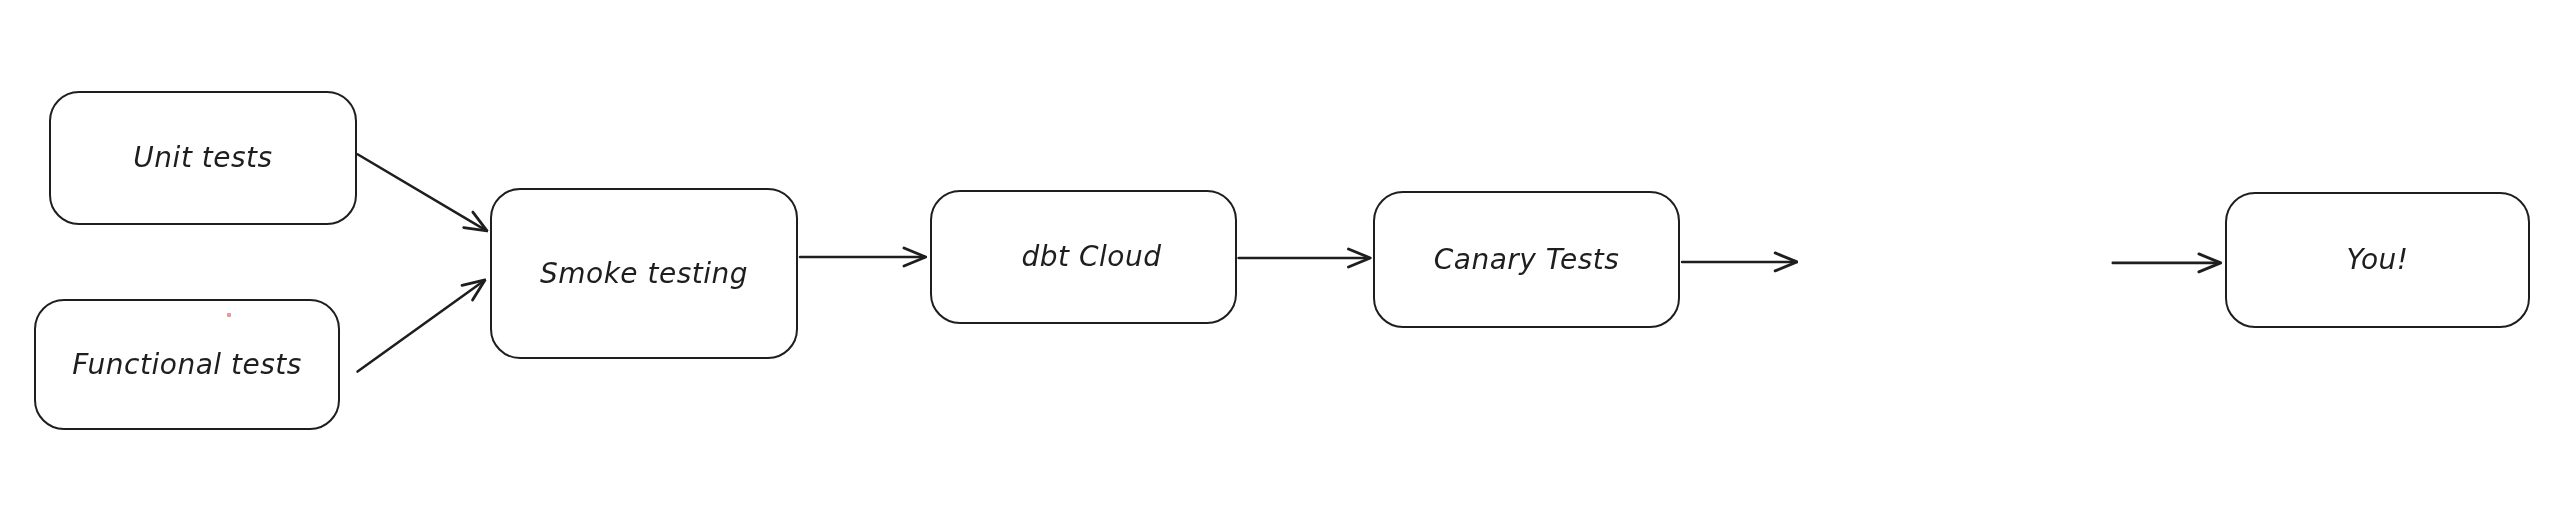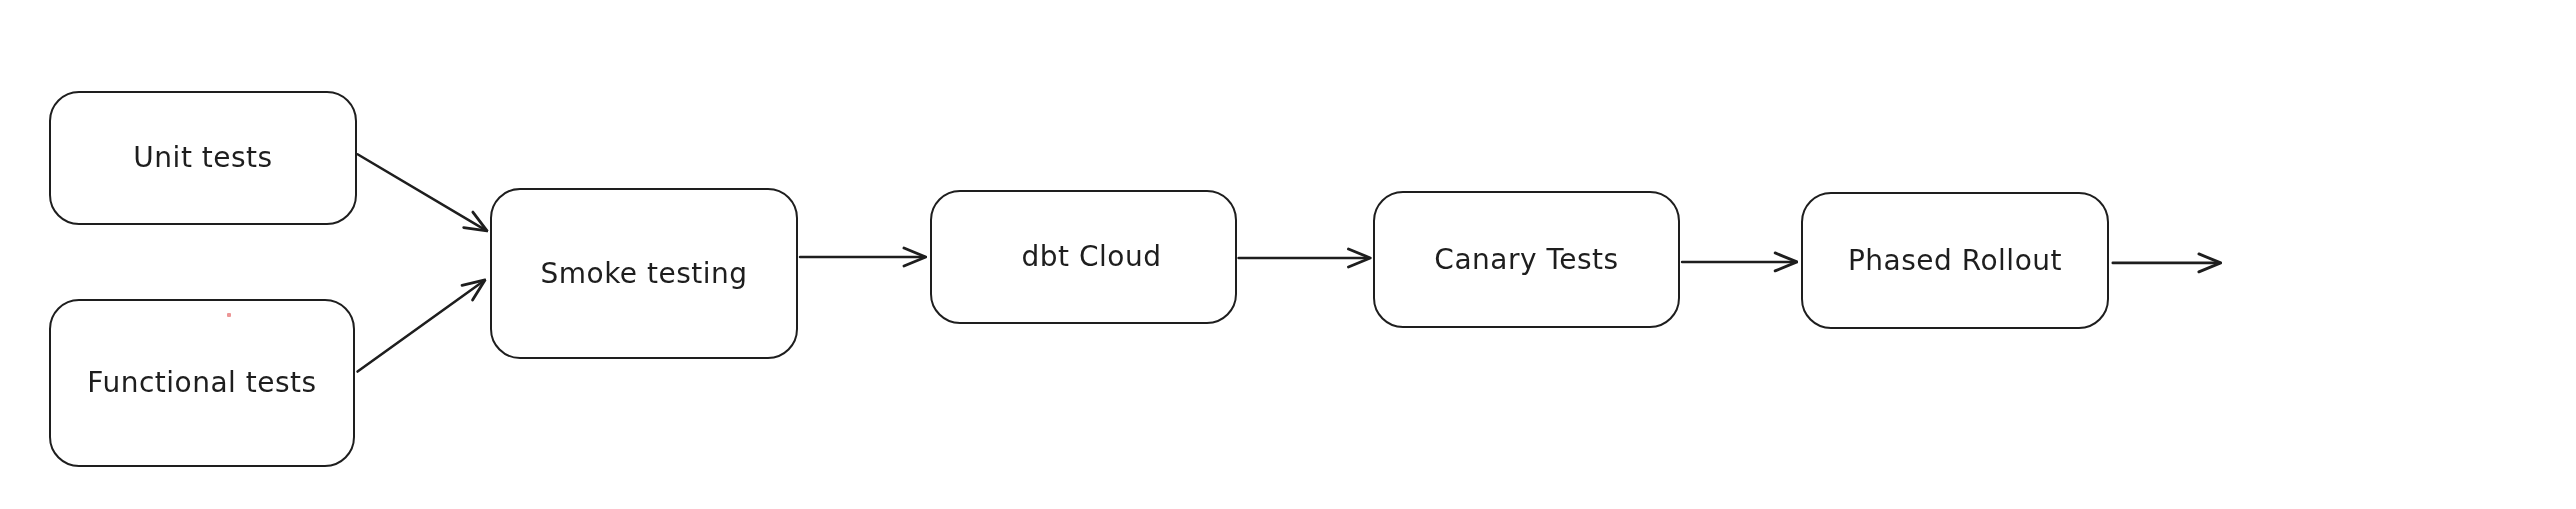--- a/index.html
+++ b/index.html
@@ -25,24 +25,24 @@
     display:flex;
     flex-direction:column;
     align-items:center;
     justify-content:center;
     color:#1e1e1e;
     font-size:28px;
     line-height:1.26;
     text-align:center;
     letter-spacing:0.5px;
   }
-  .node .line{white-space:nowrap;}
+  .node .line{white-space:nowrap;font-style:italic;}
   
   .n-unit       {left:49px;  top:91px;  width:308px; height:134px;}
-  .n-functional {left:49px;  top:299px; width:306px; height:168px;}
+  .n-functional {left:34px;  top:299px; width:306px; height:131px;}
   .n-smoke      {left:490px; top:188px; width:308px; height:171px;}
   .n-dbt        {left:930px; top:190px; width:307px; height:134px;padding-left:16px;}
   .n-canary     {left:1373px;top:191px; width:307px; height:137px;}
   .n-phased     {left:1801px;top:192px; width:308px; height:137px;}
   .n-you        {left:2225px;top:192px; width:305px; height:136px;}
   .stray-dot{
     position:absolute;
     left:227px; top:313px;
     width:4px; height:4px;
     border-radius:1px;
@@ -84,21 +84,21 @@
   </div>
 
   <div class="node n-dbt">
     <span class="line">dbt Cloud</span>
   </div>
 
   <div class="node n-canary">
     <span class="line">Canary Tests</span>
   </div>
 
-  <div class="node n-phased">
-    <span class="line">Phased Rollout</span>
+
+  <div class="node n-you">
+    <span class="line">You!</span>
   </div>
-
 
   <div class="stray-dot"></div>
 
 </div>
 
 
 </body></html>

